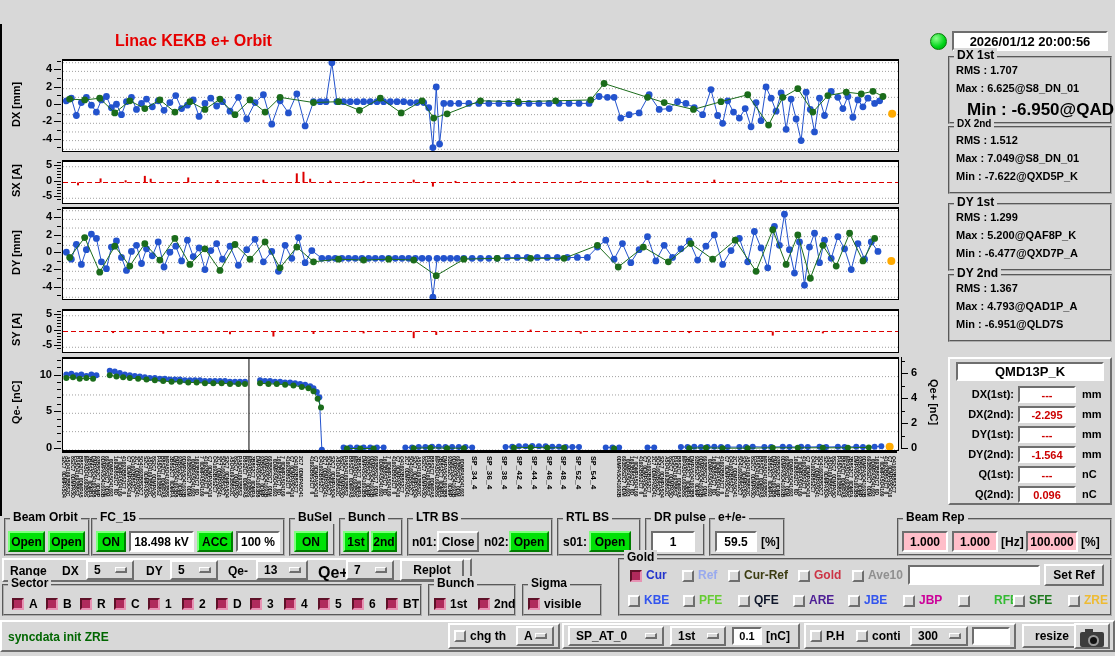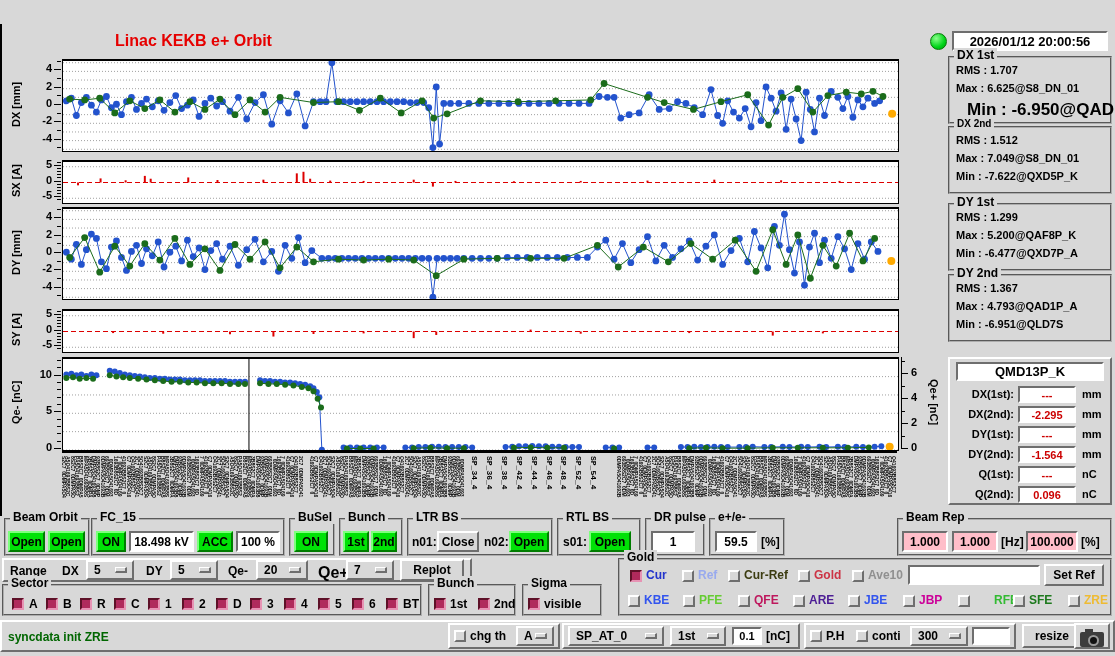--- a/index.html
+++ b/index.html
@@ -1032,21 +1032,21 @@
       <span>5</span>
       <span class="dash"></span>
     </div>
     <div class="lbl" style="font-size: 12px; left: 146px; top: 564px;">DY</div>
     <div class="opt" style="left: 170px; top: 560px; width: 48px; height: 20px;">
       <span>5</span>
       <span class="dash"></span>
     </div>
     <div class="lbl" style="font-size: 12px; left: 228px; top: 564px;">Qe-</div>
     <div class="opt" style="left: 256px; top: 560px; width: 52px; height: 20px;">
-      <span>20</span>
+      <span>13</span>
       <span class="dash"></span>
     </div>
     <div class="lbl" style="font-size: 16px; left: 318px; top: 564px;">Qe+</div>
     <div class="opt" style="left: 346px; top: 560px; width: 48px; height: 20px;">
       <span>7</span>
       <span class="dash"></span>
     </div>
     <div class="btn" style="left: 400px; top: 559px; width: 64px; height: 22px;">Replot</div>
     <div class="group" style="left: 2px; top: 584px; width: 420px; height: 32px;"></div>
     <div class="glabel abs" style="font-size: 12px; left: 8px; top: 576px; position: absolute;">Sector</div>
@@ -1096,21 +1096,21 @@
     <div class="lbl" style="font-size: 12px; color: rgb(204, 51, 68); left: 814px; top: 568px;">Gold</div>
     <div class="cb" style="left: 852px; top: 570px;"></div>
     <div class="lbl" style="font-size: 12px; color: rgb(144, 144, 144); left: 868px; top: 568px;">Ave10</div>
     <div class="sunken" style="left: 908px; top: 565px; width: 132px; height: 20px; justify-content: flex-start;"></div>
     <div class="btn" style="left: 1044px; top: 564px; width: 60px; height: 22px;">Set Ref</div>
     <div class="cb" style="left: 628px; top: 595px;"></div>
     <div class="lbl" style="font-size: 12px; color: rgb(51, 85, 238); left: 644px; top: 593px;">KBE</div>
     <div class="cb" style="left: 683px; top: 595px;"></div>
     <div class="lbl" style="font-size: 12px; color: rgb(102, 204, 51); left: 699px; top: 593px;">PFE</div>
     <div class="cb" style="left: 738px; top: 595px;"></div>
-    <div class="lbl" style="font-size: 12px; color: #be185d; left: 754px; top: 593px;">QFE</div>
+    <div class="lbl" style="font-size: 12px; color: #0f172a; left: 754px; top: 593px;">QFE</div>
     <div class="cb" style="left: 793px; top: 595px;"></div>
     <div class="lbl" style="font-size: 12px; color: #4c1d95; left: 809px; top: 593px;">ARE</div>
     <div class="cb" style="left: 848px; top: 595px;"></div>
     <div class="lbl" style="font-size: 12px; color: rgb(51, 85, 238); left: 864px; top: 593px;">JBE</div>
     <div class="cb" style="left: 903px; top: 595px;"></div>
     <div class="lbl" style="font-size: 12px; color: rgb(204, 0, 153); left: 919px; top: 593px;">JBP</div>
     <div class="cb" style="left: 958px; top: 595px;"></div>
     <div class="lbl" style="font-size: 12px; color: rgb(51, 187, 51); left: 974px; top: 593px; padding-left: 20px;">RFE</div>
     <div class="cb" style="left: 1013px; top: 595px;"></div>
     <div class="lbl" style="font-size: 12px; color: rgb(30, 122, 30); left: 1029px; top: 593px;">SFE</div>

